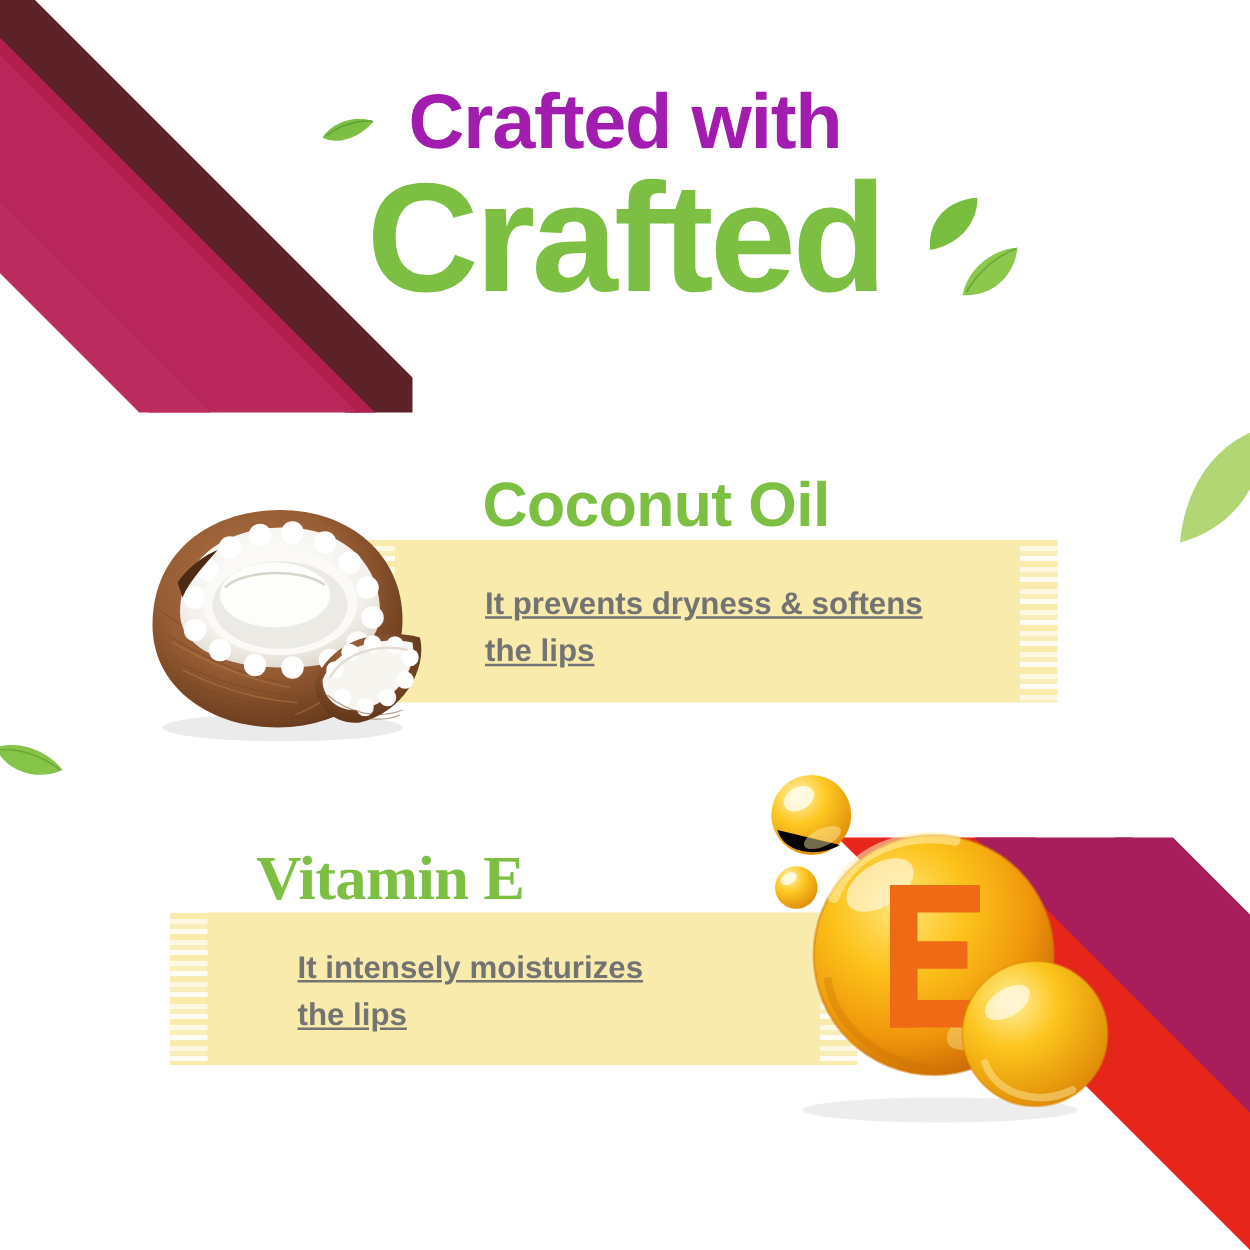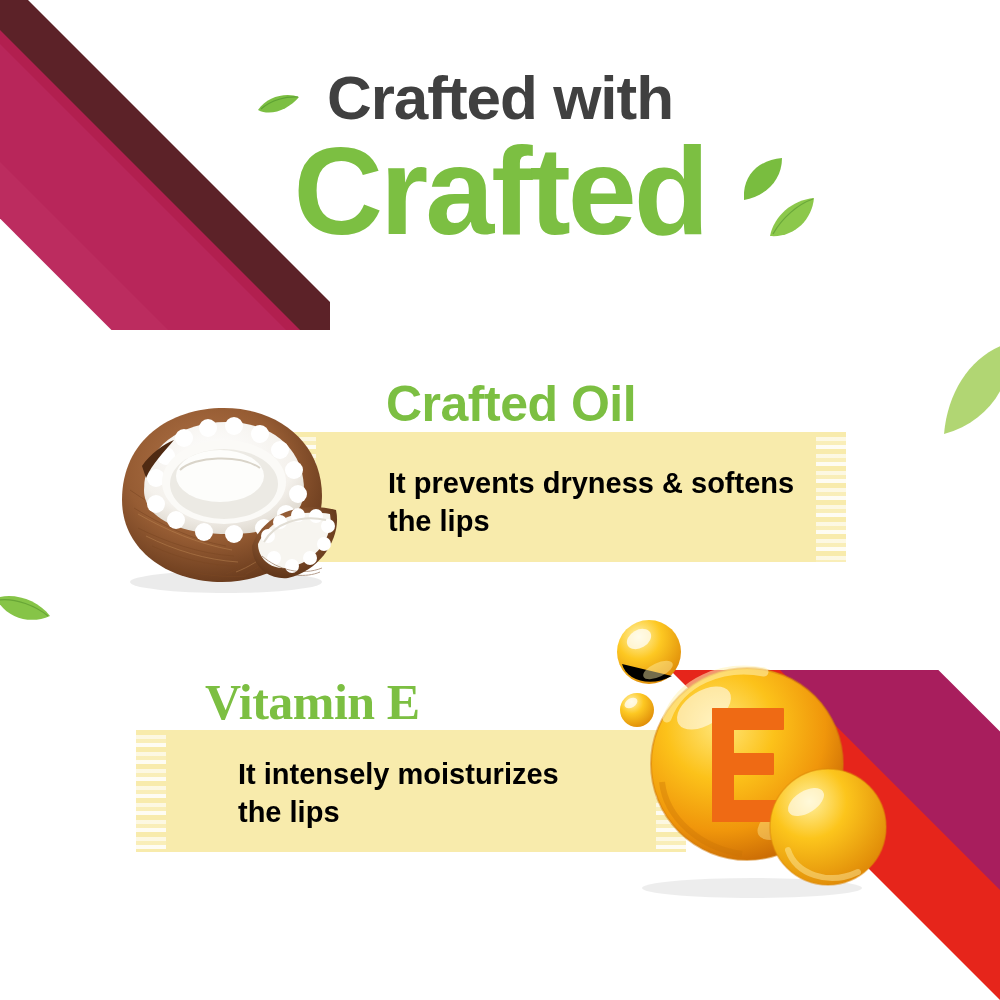--- a/index.html
+++ b/index.html
@@ -93,21 +93,21 @@
     left: 0; right: 0;
     top: 66px;
     text-align: center;
   }
   .headline-top {
     font-family: "Liberation Sans", sans-serif;
     font-weight: bold;
     font-size: 62px;
     line-height: 64px;
     letter-spacing: -1px;
-    color: #404040;
+    color: #a21caf;
   }
   .headline-main {
     font-family: "Liberation Sans", sans-serif;
     font-weight: bold;
     font-size: 124px;
     line-height: 118px;
     letter-spacing: -3px;
     color: #7cbf42;
     margin-top: 2px;
   }
@@ -150,24 +150,25 @@
     font-size: 50px;
     line-height: 52px;
     letter-spacing: -0.5px;
     color: #7cbf42;
     white-space: nowrap;
   }
   .ing-desc {
     position: absolute;
     font-family: "Liberation Sans", sans-serif;
     font-weight: bold;
-    font-size: 29px;
+    font-size: 25px;
     line-height: 38px;
-    color: #000000;
+    color: #737373;
     white-space: pre-line;
+    text-decoration: underline;
   }
 
   
   .art { position: absolute; pointer-events: none; }
   .art svg { display: block; }
 </style>
 </head>
 <body>
 
 <div id="poster">
@@ -312,21 +313,21 @@
           </g>
           <path d="M14 34 C24 16, 50 6, 76 12" stroke="#e2ded5" stroke-width="2" fill="none"></path>
           <g stroke="#6d3f1e" stroke-width="1" opacity="0.5">
             <path d="M12 48 C28 62, 52 68, 72 60" fill="none"></path>
             <path d="M20 58 C36 68, 56 70, 70 64" fill="none"></path>
           </g>
         </g>
       </svg>
     </div>
 
-    <div class="ing-title" style="left:386px; top:378px;">Crafted Oil</div>
+    <div class="ing-title" style="left:386px; top:378px;">Coconut Oil</div>
 
     <div class="ing-desc" style="left:388px; top:464px; width:440px;">It prevents dryness &amp; softens
 the lips</div>
   </div>
 
   <div class="ingredient">
 
     <div class="brush" style="left:166px; top:730px; width:490px; height:122px;"></div>
 
     <div class="art" style="left:592px; top:612px; width:300px; height:290px;">

